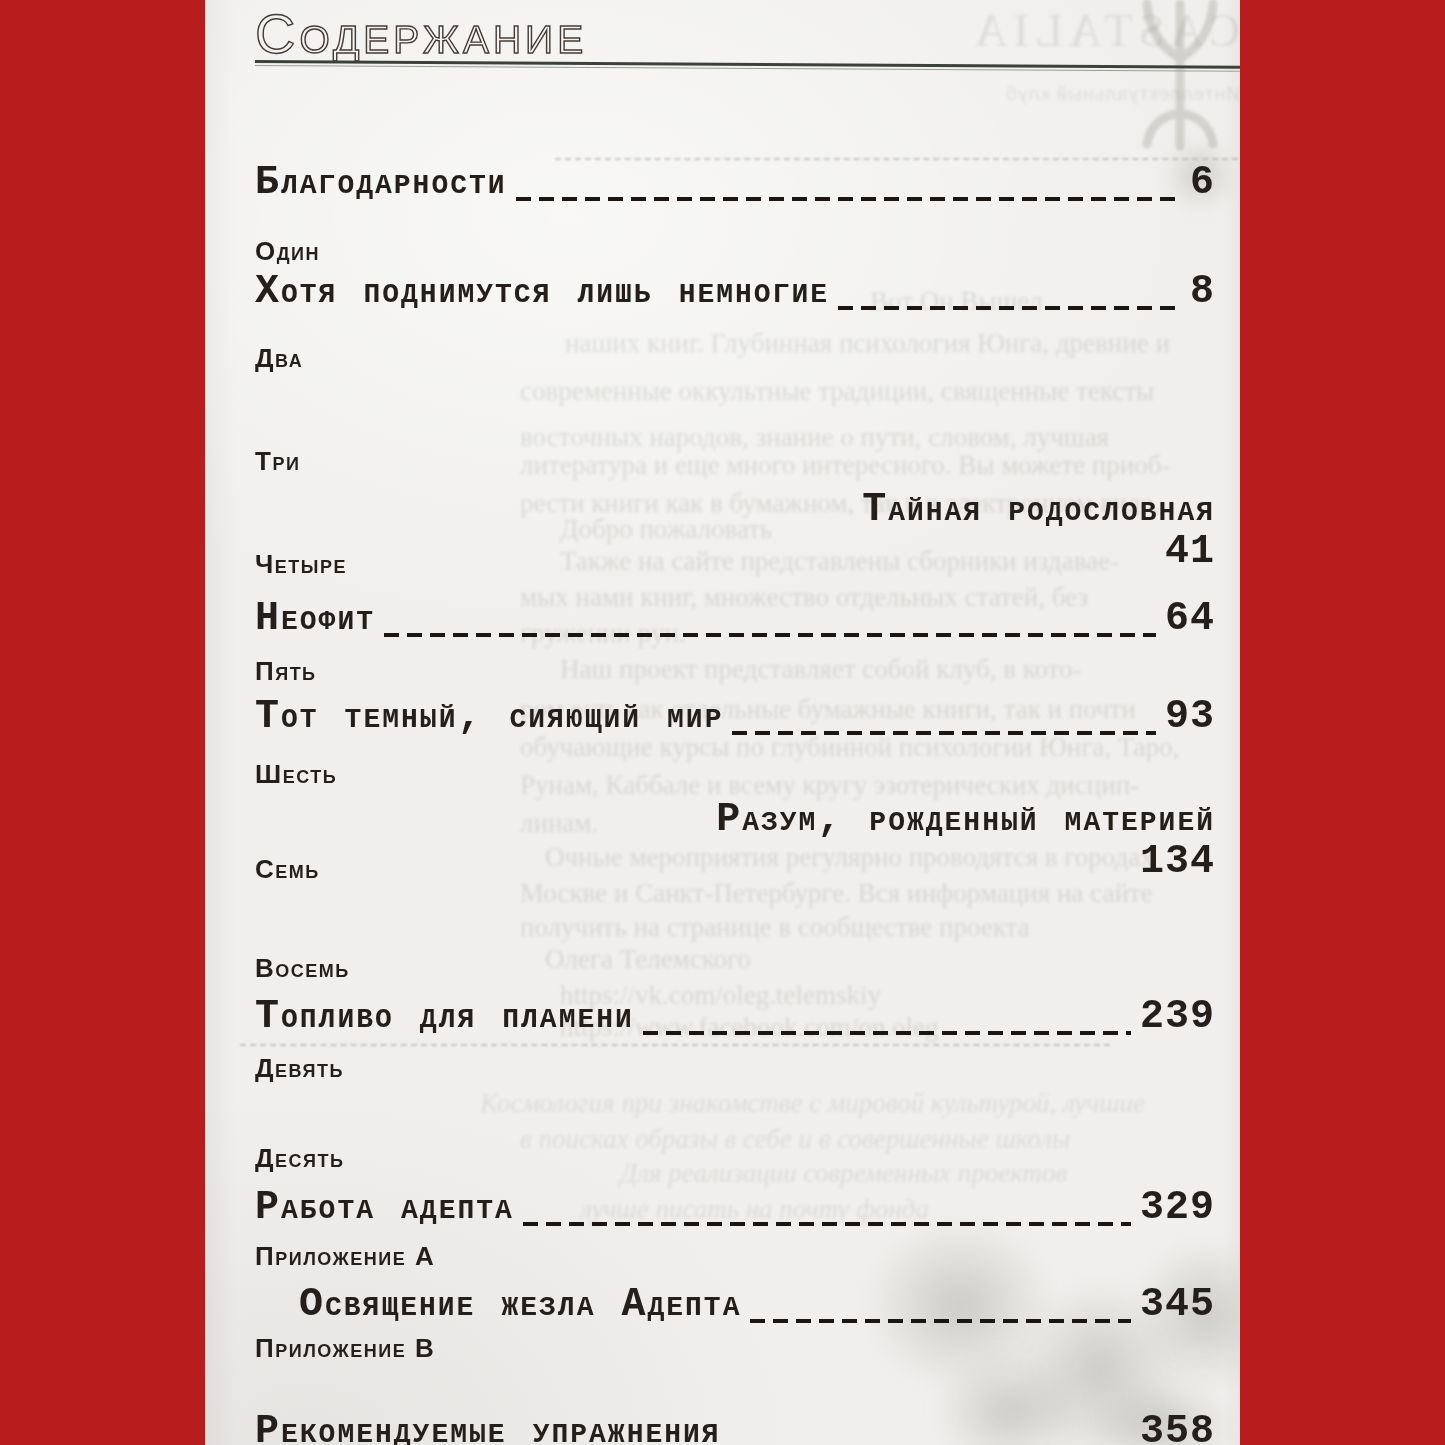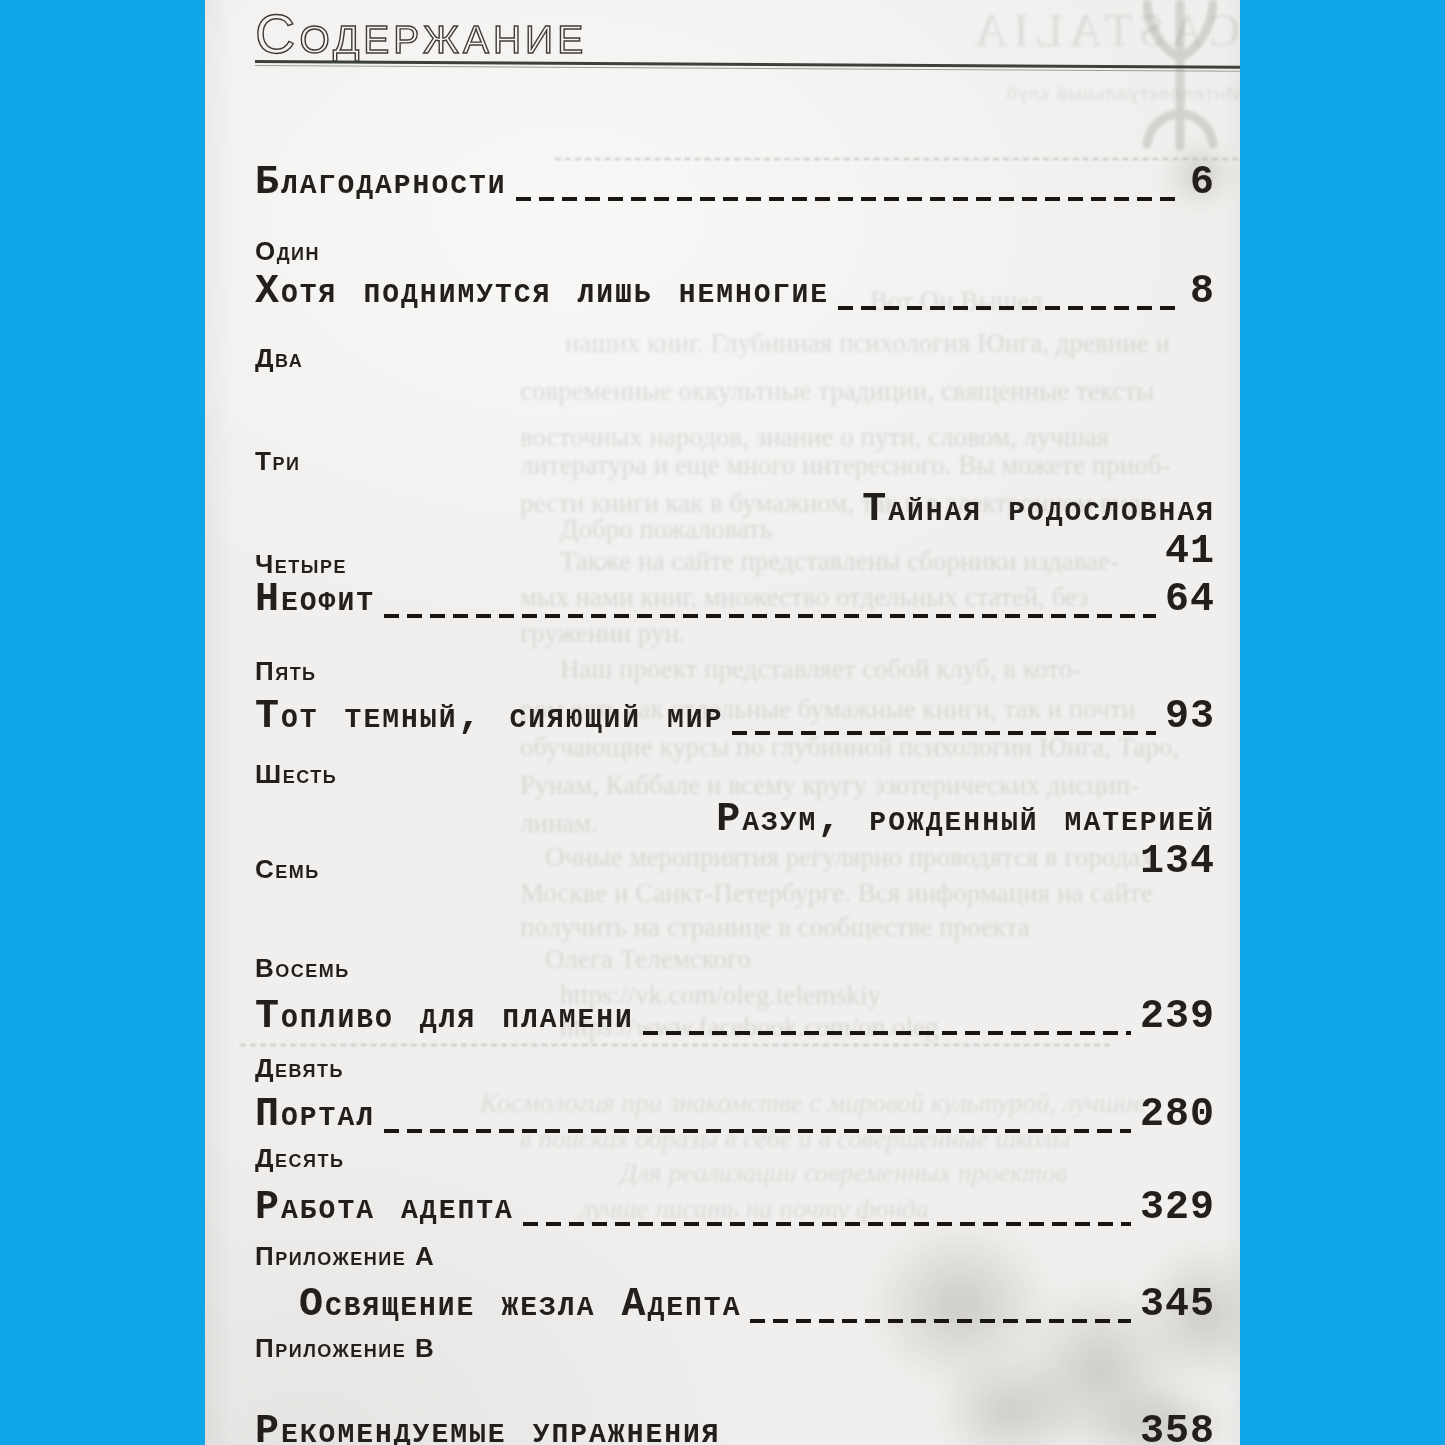--- a/index.html
+++ b/index.html
@@ -1,16 +1,16 @@
 <!DOCTYPE html>
 <html><head>
 <meta charset="utf-8">
 <style>
   html,body{margin:0;padding:0;background:#ffffff;}
-  #canvas{position:relative;width:1445px;height:1445px;background:#0ea5e9;overflow:hidden;
+  #canvas{position:relative;width:1445px;height:1445px;background:#b91c1c;overflow:hidden;
           font-family:"Liberation Sans",sans-serif;}
   
   #page{position:absolute;left:205px;top:0;width:1035px;height:1445px;overflow:hidden;
         background:
           radial-gradient(900px 600px at 35% 15%, rgba(255,255,255,.55), rgba(255,255,255,0) 70%),
           radial-gradient(700px 500px at 10% 100%, rgba(60,60,55,.06), rgba(60,60,55,0) 70%),
           linear-gradient(90deg, rgba(40,40,35,.05), rgba(40,40,35,0) 30px),
           linear-gradient(270deg, rgba(40,40,35,.04), rgba(40,40,35,0) 18px),
           #f0efed;}
   
@@ -29,21 +29,21 @@
   .toc-title{font-weight:bold;font-variant:small-caps;font-size:40px;line-height:1;
       letter-spacing:2px;white-space:nowrap;}
   .leader{flex:1;height:4px;margin:0 9px 2px 9px;
       background:repeating-linear-gradient(90deg,#1b1612 0 15px,transparent 15px 23px);}
   .toc-page{font-weight:bold;font-size:40px;line-height:1;letter-spacing:1px;}
   
   .r0{top:163px;} 
   .l1{top:238px;}  .r1{top:272px;}
   .l2{top:345px;}  .r2{top:385px;}
   .l3{top:448px;}  .r3{top:490px;flex-direction:column;}
-  .l4{top:551px;}  .r4{top:580px;}
+  .l4{top:551px;}  .r4{top:599px;}
   .l5{top:658px;}  .r5{top:697px;}
   .l6{top:761px;}  .r6{top:800px;flex-direction:column;}
   .l7{top:856px;}  .r7{top:897px;}
   .l8{top:955px;}  .r8{top:997px;}
   .l9{top:1055px;} .r9{top:1095px;}
   .l10{top:1145px;}.r10{top:1188px;}
   .l11{top:1243px;}.r11{top:1285px;margin-left:44px;}
   .l12{top:1335px;}.r12{top:1412px;}
   
   .ghost{position:absolute;color:#56564f;opacity:.16;filter:blur(1.6px);
@@ -161,25 +161,20 @@
     <div class="chapter-label l7">Семь</div>
 
     <div class="chapter-label l8">Восемь</div>
     <div class="toc-row r8">
       <span class="toc-title">Топливо для пламени</span>
       <span class="leader"></span>
       <span class="toc-page">239</span>
     </div>
 
     <div class="chapter-label l9">Девять</div>
-    <div class="toc-row r9">
-      <span class="toc-title">Портал</span>
-      <span class="leader"></span>
-      <span class="toc-page">280</span>
-    </div>
 
     <div class="chapter-label l10">Десять</div>
     <div class="toc-row r10">
       <span class="toc-title">Работа адепта</span>
       <span class="leader"></span>
       <span class="toc-page">329</span>
     </div>
 
     <div class="chapter-label l11">Приложение А</div>
     <div class="toc-row r11">

